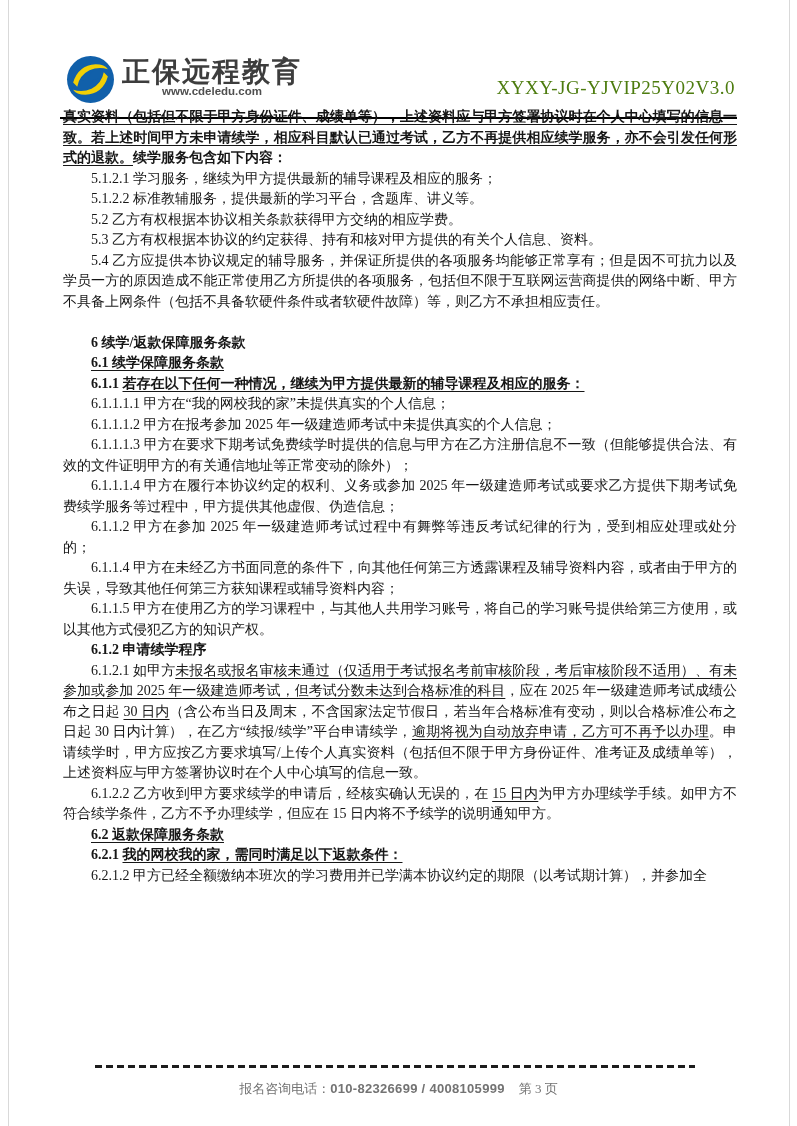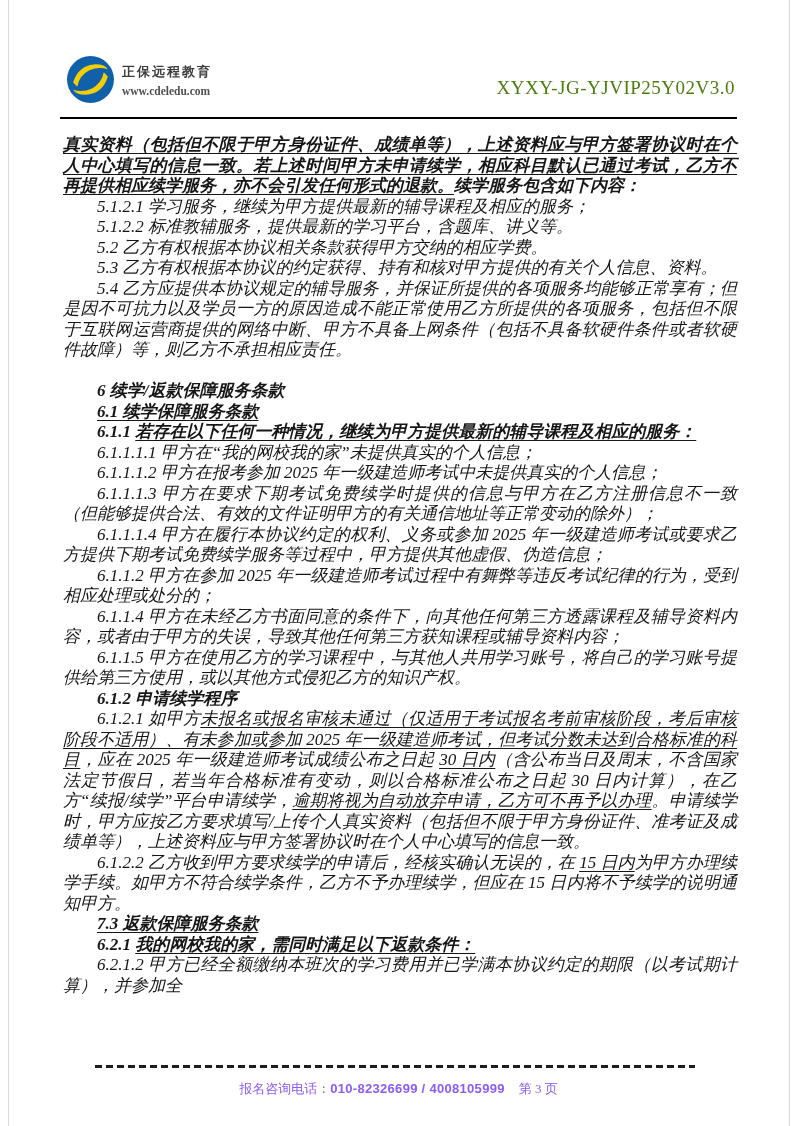--- a/index.html
+++ b/index.html
@@ -10,43 +10,43 @@
   }
   .edge{position:absolute;top:0;bottom:0;width:1px;background:#d9d9d9;}
   .edge.left{left:8px}
   .edge.right{right:7px}
 
   
   .header{position:absolute;left:60px;right:60px;top:0;height:117px;border-bottom:2px solid #000;}
   .logo{position:absolute;left:6px;top:55px;display:flex;align-items:center;}
   .logo-icon{width:49px;height:49px;flex:0 0 auto;}
   .logo-text{margin-left:7px;}
-  .brand{font-family:"Liberation Sans","DejaVu Sans",sans-serif;font-weight:bold;font-size:13px;letter-spacing:2px;color:#3d3d3d;line-height:22px;}
-  .brand-url{font-family:Liberation Serif, serif;font-weight:bold;font-size:11.5px;color:#4f4f4f;line-height:13px;margin-top:2px;}
+  .brand{font-family:"Liberation Sans","DejaVu Sans",sans-serif;font-weight:bold;font-size:28px;letter-spacing:2px;color:#3d3d3d;line-height:22px;}
+  .brand-url{font-family:Liberation Sans, sans-serif;font-weight:bold;font-size:11.5px;color:#4f4f4f;line-height:13px;margin-top:2px;text-align:center;}
   .doc-code{position:absolute;right:2px;bottom:18px;font-size:19px;letter-spacing:.5px;color:#4d7c0f;}
 
   
   .content{
-    position:absolute;left:63px;top:135px;width:674px;
-    font-size:17px;line-height:20.5px;text-align:justify;font-style:italic;
+    position:absolute;left:63px;top:107px;width:674px;
+    font-size:14px;line-height:20.5px;text-align:justify;
   }
   .para{margin:0;}
   .para.indent{text-indent:2em;}
   .para.spacer{height:20.5px;}
   .b{font-weight:bold;}
   .u{text-decoration:underline;text-underline-offset:3px;}
 
   
   .footer-line{
     position:absolute;left:95px;top:1065px;width:600px;height:3px;
     background:repeating-linear-gradient(90deg,#1d1d1d 0 7px,transparent 7px 11px);
   }
   .footer{
     position:absolute;left:0;right:0;top:1080px;text-align:center;
-    font-size:13px;color:#8b5cf6;
+    font-size:13px;color:#737373;
   }
   .footer .phone{font-family:"Liberation Sans","DejaVu Sans",sans-serif;font-weight:bold;font-size:13px;letter-spacing:.3px;}
   .footer .pageno{margin-left:14px;}
 </style>
 </head>
 <body>
 
 <div class="page">
   <div class="edge left"></div>
   <div class="edge right"></div>
@@ -82,21 +82,21 @@
       <p class="para indent"><span>6.1.1.1.1 甲方在“我的网校我的家”未提供真实的个人信息；</span></p>
       <p class="para indent"><span>6.1.1.1.2 甲方在报考参加 2025 年一级建造师考试中未提供真实的个人信息；</span></p>
       <p class="para indent"><span>6.1.1.1.3 甲方在要求下期考试免费续学时提供的信息与甲方在乙方注册信息不一致（但能够提供合法、有效的文件证明甲方的有关通信地址等正常变动的除外）；</span></p>
       <p class="para indent"><span>6.1.1.1.4 甲方在履行本协议约定的权利、义务或参加 2025 年一级建造师考试或要求乙方提供下期考试免费续学服务等过程中，甲方提供其他虚假、伪造信息；</span></p>
       <p class="para indent"><span>6.1.1.2 甲方在参加 2025 年一级建造师考试过程中有舞弊等违反考试纪律的行为，受到相应处理或处分的；</span></p>
       <p class="para indent"><span>6.1.1.4 甲方在未经乙方书面同意的条件下，向其他任何第三方透露课程及辅导资料内容，或者由于甲方的失误，导致其他任何第三方获知课程或辅导资料内容；</span></p>
       <p class="para indent"><span>6.1.1.5 甲方在使用乙方的学习课程中，与其他人共用学习账号，将自己的学习账号提供给第三方使用，或以其他方式侵犯乙方的知识产权。</span></p>
       <p class="para indent"><span class="b">6.1.2 申请续学程序</span></p>
       <p class="para indent"><span>6.1.2.1 如甲方</span><span class="u">未报名或报名审核未通过（仅适用于考试报名考前审核阶段，考后审核阶段不适用）、有未参加或参加 2025 年一级建造师考试，但考试分数未达到合格标准的科目</span><span>，应在 2025 年一级建造师考试成绩公布之日起 </span><span class="u">30 日内</span><span>（含公布当日及周末，不含国家法定节假日，若当年合格标准有变动，则以合格标准公布之日起 30 日内计算），在乙方“续报/续学”平台申请续学，</span><span class="u">逾期将视为自动放弃申请，乙方可不再予以办理</span><span>。申请续学时，甲方应按乙方要求填写/上传个人真实资料（包括但不限于甲方身份证件、准考证及成绩单等），上述资料应与甲方签署协议时在个人中心填写的信息一致。</span></p>
       <p class="para indent"><span>6.1.2.2 乙方收到甲方要求续学的申请后，经核实确认无误的，在 </span><span class="u">15 日内</span><span>为甲方办理续学手续。如甲方不符合续学条件，乙方不予办理续学，但应在 15 日内将不予续学的说明通知甲方。</span></p>
-      <p class="para indent"><span class="b u">7.3 返款保障服务条款</span></p>
+      <p class="para indent"><span class="b u">6.2 返款保障服务条款</span></p>
       <p class="para indent"><span class="b">6.2.1 </span><span class="b u">我的网校我的家，需同时满足以下返款条件：</span></p>
       <p class="para indent"><span>6.2.1.2 甲方已经全额缴纳本班次的学习费用并已学满本协议约定的期限（以考试期计算），并参加全</span></p>
     </div>
 
   <div class="footer-line"></div>
   <div class="footer">
     <span>报名咨询电话：</span><span class="phone">010-82326699 / 4008105999</span><span class="pageno">第 3 页</span>
   </div>
 </div>
 

